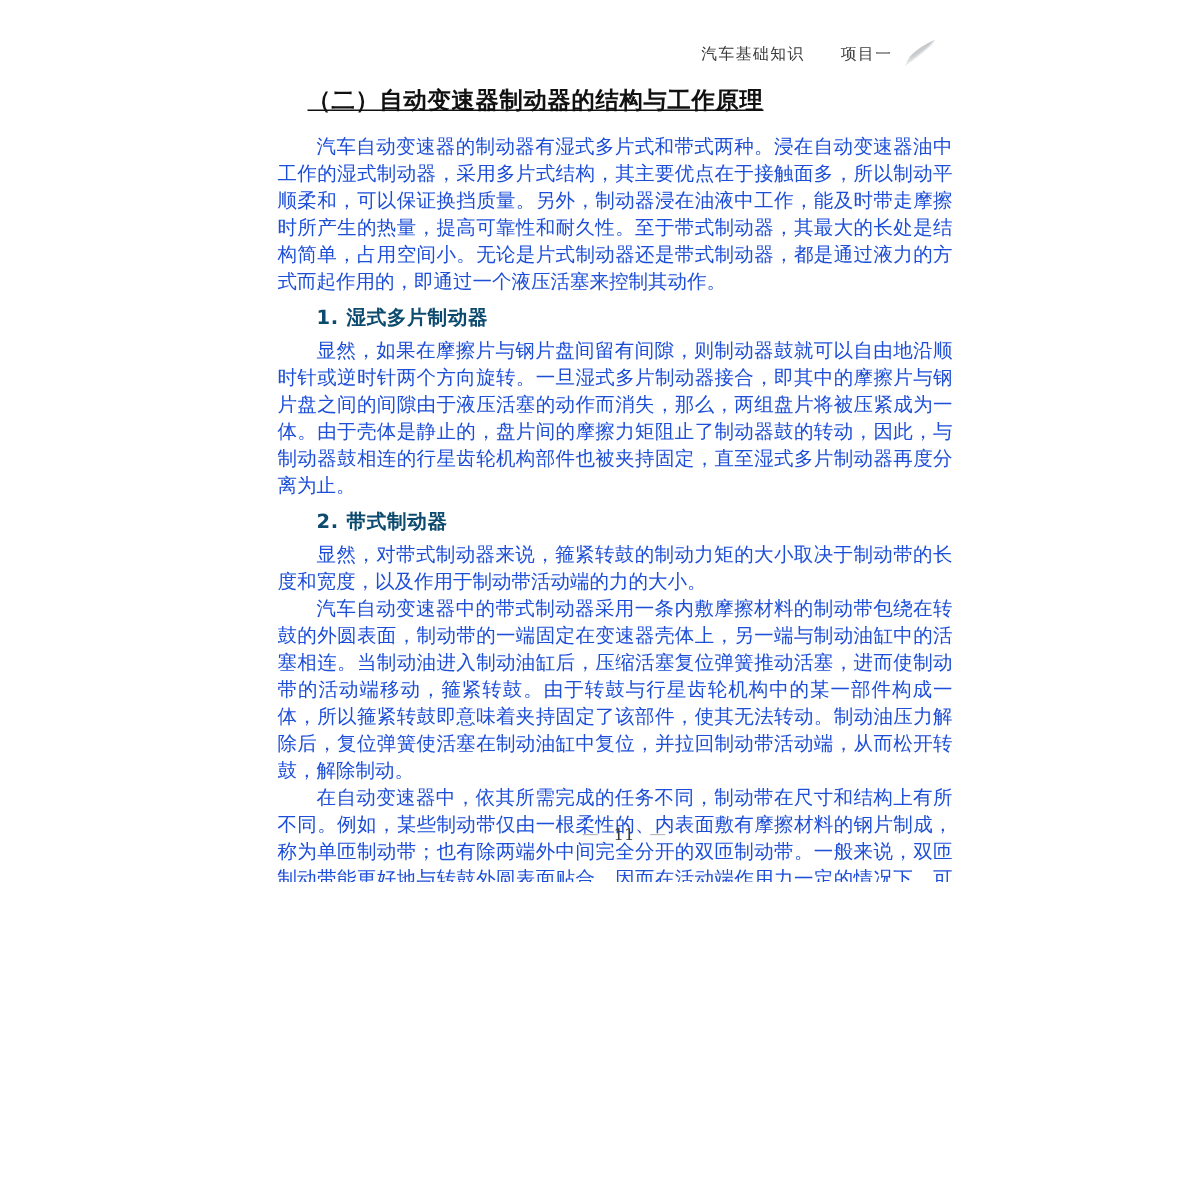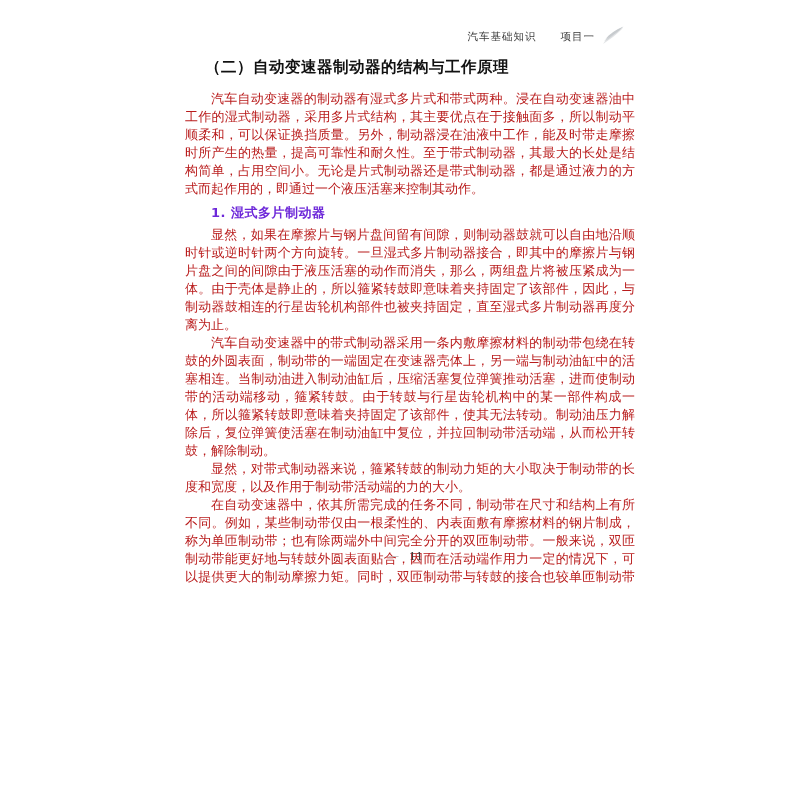--- a/index.html
+++ b/index.html
@@ -48,36 +48,37 @@
   }
   .section-heading {
     font-family: "DejaVu Sans", "Liberation Sans", sans-serif;
     font-size: 15.5px;
     font-weight: bold;
     color: #111111;
     margin: 0 0 13px 0;
     padding-left: 20px;
     letter-spacing: 0.5px;
     line-height: 19px;
+    text-decoration: underline;
   }
   .body-par {
     font-size: 13px;
     line-height: 18px;
     text-align: justify;
     text-justify: inter-character;
     text-indent: 2em;
     margin: 0;
-    color: #b91c1c;
+    color: #1d4ed8;
     word-break: break-all;
   }
   .sub-heading {
     font-family: "DejaVu Sans", "Liberation Sans", sans-serif;
     font-size: 13px;
     font-weight: bold;
-    color: #6d28d9;
+    color: #0c4a6e;
     margin: 6px 0 5px 0;
     padding-left: 26px;
     line-height: 17px;
     letter-spacing: 0.5px;
   }
 
   
   .page-footer {
     position: absolute;
     bottom: 25px;
@@ -108,23 +109,24 @@
       <path opacity="0.75" d="M2 15.5 C6 10, 13 4.5, 21 1 C14 7.5, 7.5 12.5, 2 15.5 Z" fill="#c7cbce"></path>
       <path d="M3.5 13 C7.5 8, 14 3.5, 21.5 0.5 C15 6.5, 9 10.5, 3.5 13 Z" fill="#c7cbce"></path>
     </svg>
   </div>
 
   <div class="content">
     <h1 class="section-heading">（二）自动变速器制动器的结构与工作原理</h1>
 
     <p class="body-par">汽车自动变速器的制动器有湿式多片式和带式两种。浸在自动变速器油中工作的湿式制动器，采用多片式结构，其主要优点在于接触面多，所以制动平顺柔和，可以保证换挡质量。另外，制动器浸在油液中工作，能及时带走摩擦时所产生的热量，提高可靠性和耐久性。至于带式制动器，其最大的长处是结构简单，占用空间小。无论是片式制动器还是带式制动器，都是通过液力的方式而起作用的，即通过一个液压活塞来控制其动作。</p>
     <h2 class="sub-heading">1. 湿式多片制动器</h2>
-    <p class="body-par">显然，如果在摩擦片与钢片盘间留有间隙，则制动器鼓就可以自由地沿顺时针或逆时针两个方向旋转。一旦湿式多片制动器接合，即其中的摩擦片与钢片盘之间的间隙由于液压活塞的动作而消失，那么，两组盘片将被压紧成为一体。由于壳体是静止的，所以箍紧转鼓即意味着夹持固定了该部件，因此，与制动器鼓相连的行星齿轮机构部件也被夹持固定，直至湿式多片制动器再度分离为止。</p>
+    <p class="body-par">显然，如果在摩擦片与钢片盘间留有间隙，则制动器鼓就可以自由地沿顺时针或逆时针两个方向旋转。一旦湿式多片制动器接合，即其中的摩擦片与钢片盘之间的间隙由于液压活塞的动作而消失，那么，两组盘片将被压紧成为一体。由于壳体是静止的，盘片间的摩擦力矩阻止了制动器鼓的转动，因此，与制动器鼓相连的行星齿轮机构部件也被夹持固定，直至湿式多片制动器再度分离为止。</p>
+    <h2 class="sub-heading">2. 带式制动器</h2>
+    <p class="body-par">显然，对带式制动器来说，箍紧转鼓的制动力矩的大小取决于制动带的长度和宽度，以及作用于制动带活动端的力的大小。</p>
     <p class="body-par">汽车自动变速器中的带式制动器采用一条内敷摩擦材料的制动带包绕在转鼓的外圆表面，制动带的一端固定在变速器壳体上，另一端与制动油缸中的活塞相连。当制动油进入制动油缸后，压缩活塞复位弹簧推动活塞，进而使制动带的活动端移动，箍紧转鼓。由于转鼓与行星齿轮机构中的某一部件构成一体，所以箍紧转鼓即意味着夹持固定了该部件，使其无法转动。制动油压力解除后，复位弹簧使活塞在制动油缸中复位，并拉回制动带活动端，从而松开转鼓，解除制动。</p>
-    <p class="body-par">显然，对带式制动器来说，箍紧转鼓的制动力矩的大小取决于制动带的长度和宽度，以及作用于制动带活动端的力的大小。</p>
     <p class="body-par">在自动变速器中，依其所需完成的任务不同，制动带在尺寸和结构上有所不同。例如，某些制动带仅由一根柔性的、内表面敷有摩擦材料的钢片制成，称为单匝制动带；也有除两端外中间完全分开的双匝制动带。一般来说，双匝制动带能更好地与转鼓外圆表面贴合，因而在活动端作用力一定的情况下，可以提供更大的制动摩擦力矩。同时，双匝制动带与转鼓的接合也较单匝制动带更为平稳，使换挡动作更趋柔和。然而，自动变速器中的单匝制动带的制造成本要较双匝制动带低，而且在许多应用场合其性能也相当令人满</p>
   </div>
 
   <div class="page-footer">
     <span class="dash">—</span><span>11</span><span class="dash">—</span>
   </div>
 
 </div>
 
 </body></html>

